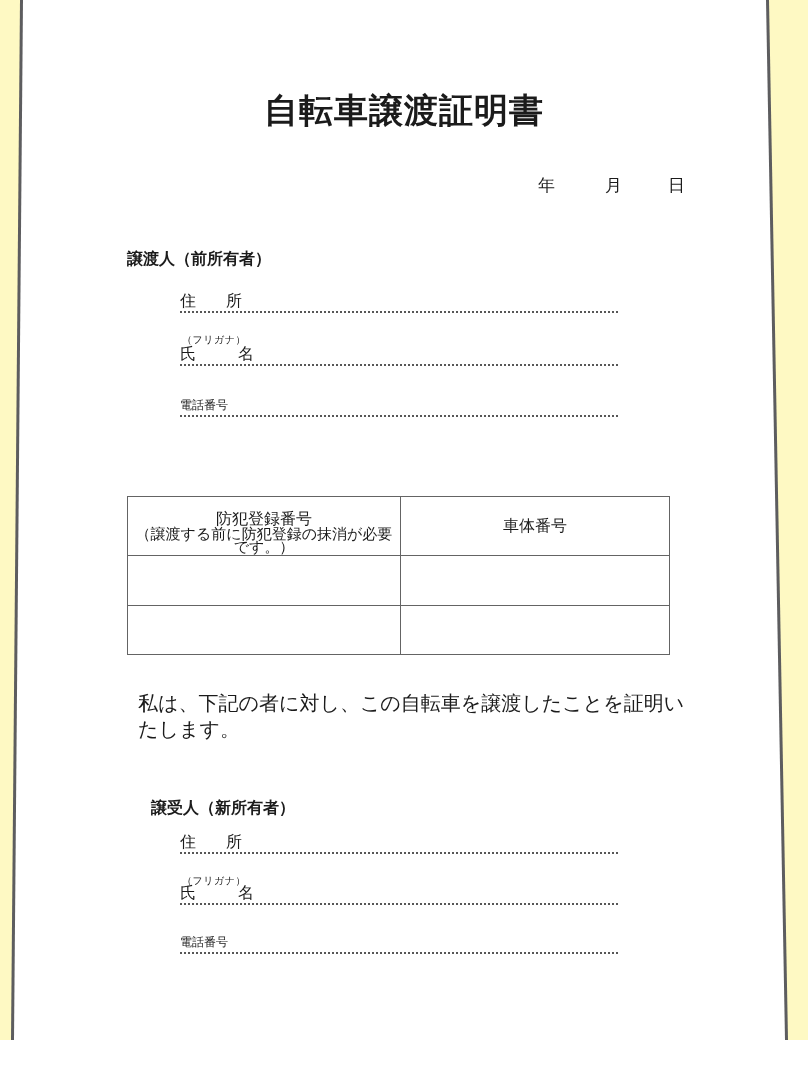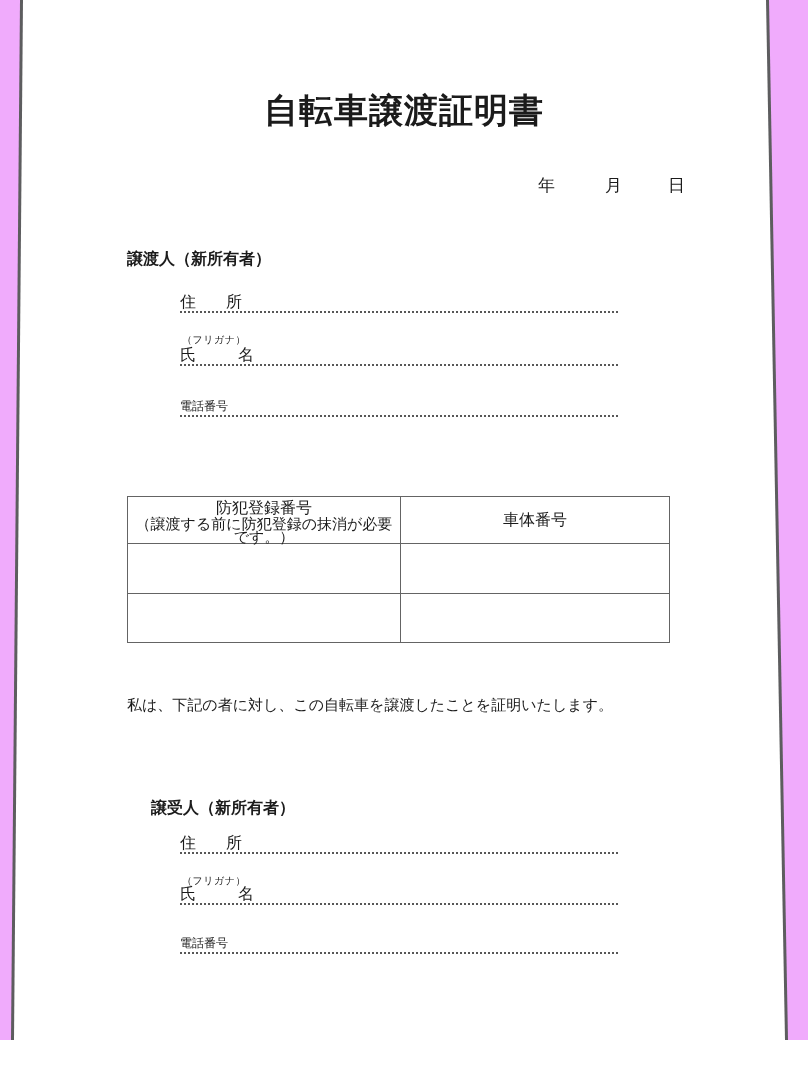--- a/index.html
+++ b/index.html
@@ -1,17 +1,17 @@
 <!DOCTYPE html>
 <html><head>
 <meta charset="utf-8">
 <style>
   html,body { margin:0; padding:0; }
   body { font-family:"Liberation Sans","DejaVu Sans",sans-serif; }
-  .stage { position:relative; width:808px; height:1040px; background:#f0abfc; overflow:hidden; }
+  .stage { position:relative; width:808px; height:1040px; background:#fef9c3; overflow:hidden;font-family:Liberation Mono, monospace; }
   
   .page-edge { position:absolute; inset:0; background:#5d5d5f;
     clip-path:polygon(20px 0, 769px 0, 788px 100%, 11px 100%); }
   .page { position:absolute; inset:0; background:#ffffff;
     clip-path:polygon(23px 0, 766px 0, 785px 100%, 14px 100%); }
   .content { position:absolute; inset:0; color:#1b1b1b; }
 
   .doc-title { position:absolute; left:0; right:0; top:88px; text-align:center;
     font-size:34px; font-weight:600; letter-spacing:1px; }
 
@@ -32,42 +32,42 @@
   .r-addr2 { top:832px; } .r-name2 { top:883px; } .r-tel2 { top:932px; }
   .kana-note { position:absolute; left:182px; font-size:10px; letter-spacing:0.5px; }
   .k1 { top:333px; } .k2 { top:874px; }
 
   .tbl-caption { position:absolute; left:127px; top:471px; font-size:16px; }
   .bike-table { position:absolute; left:127px; top:496px; border-collapse:collapse; table-layout:fixed; }
   .bike-table td { border:1.5px solid #646464; text-align:center; vertical-align:middle;
     font-size:16px; padding:0; }
   .row-hdr1 { height:41px; } .row-val1 { height:50px; }
   .row-hdr2 { height:37px; } .row-val2 { height:49px; }
-  .hdr-main { display:block; line-height:18px; margin-top:2px; }
+  .hdr-main { display:block; line-height:18px; margin-top:14px; }
   .hdr-note { display:block; font-size:15px; line-height:13px; }
 
-  .statement { position:absolute; left:127px; top:692px; width:560px;
-    font-size:15px; line-height:26px; }
+  .statement { position:absolute; left:138px; top:692px; width:560px;
+    font-size:20px; line-height:26px; }
 </style>
 </head>
 <body>
 
 <div class="stage">
   <div class="page-edge"></div>
   <div class="page"></div>
 
   <div class="content">
 
     <div class="doc-title">自転車譲渡証明書</div>
 
     <span class="date-char date-y">年</span>
     <span class="date-char date-m">月</span>
     <span class="date-char date-d">日</span>
 
-    <div class="sec-heading h-transferor">譲渡人（新所有者）</div>
+    <div class="sec-heading h-transferor">譲渡人（前所有者）</div>
 
     <div class="fill-row r-addr1">
       <span class="pair">
           <span>住</span>
           <span>所</span>
         </span>
       <span class="fill-value"></span>
     </div>
 
     <div class="kana-note k1">（フリガナ）</div>

